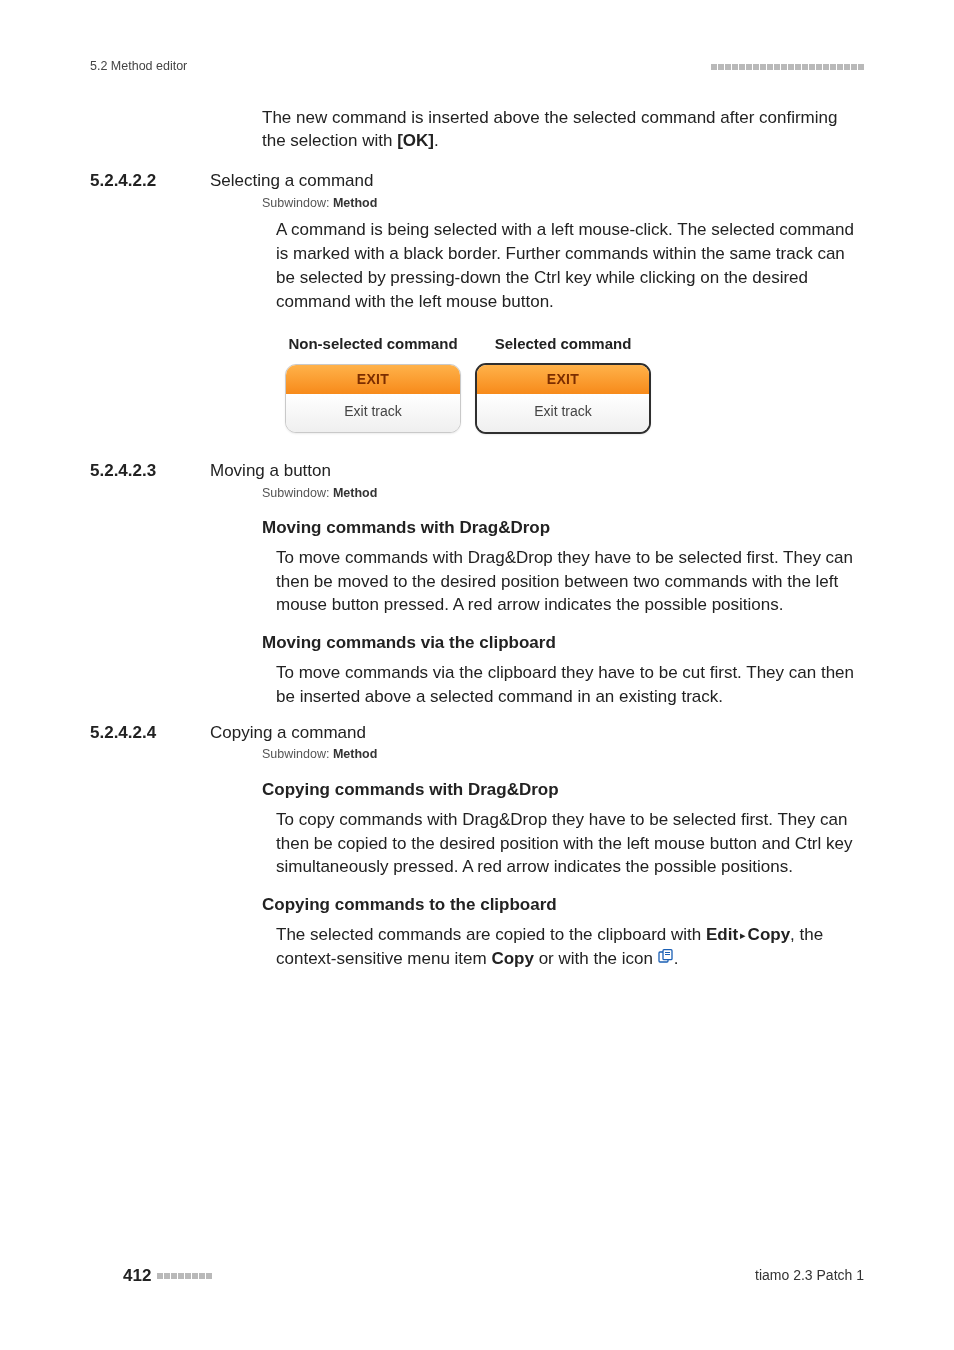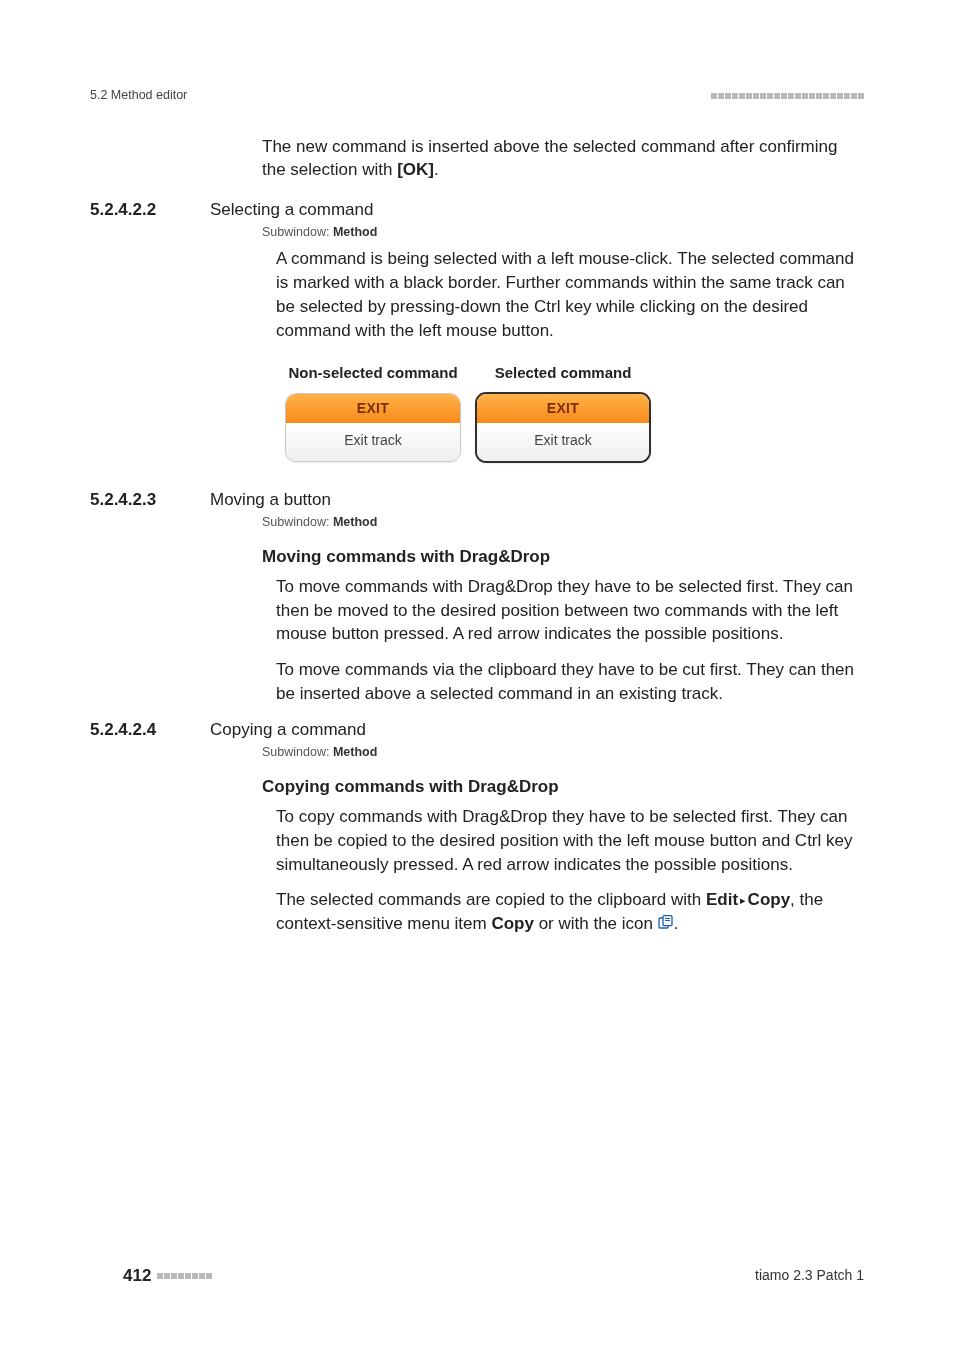--- a/index.html
+++ b/index.html
@@ -8,21 +8,21 @@
     font-family: "Segoe UI", "Helvetica Neue", Arial, sans-serif;
     font-size: 17px;
     line-height: 1.4;
     color: #222;
     width: 954px;
     height: 1350px;
     position: relative;
     background: #fff;
   }
   .page {
-    padding: 87px 90px 0 90px;
+    padding: 58px 90px 0 90px;
   }
   .header-row {
     display: flex;
     justify-content: space-between;
     align-items: center;
     margin-bottom: 30px;
   }
   .header-left {
     font-size: 12.5px;
     color: #444;
@@ -201,35 +201,37 @@
     <div class="sec-num">5.2.4.2.3</div>
     <div class="sec-title">Moving a button</div>
   </div>
   <div class="subwindow">
     <span>Subwindow: </span><b>Method</b>
   </div>
   <div class="h4">Moving commands with Drag&amp;Drop</div>
   <div class="body-block">
       <p>To move commands with Drag&amp;Drop they have to be selected first. They can then be moved to the desired position between two commands with the left mouse button pressed. A red arrow indicates the possible posi­tions.</p>
     </div>
+  <div class="h4">Moving commands via the clipboard</div>
   <div class="body-block">
       <p>To move commands via the clipboard they have to be cut first. They can then be inserted above a selected command in an existing track.</p>
     </div>
 
   <div class="section-row" style="margin-top:8px">
     <div class="sec-num">5.2.4.2.4</div>
     <div class="sec-title">Copying a command</div>
   </div>
   <div class="subwindow">
     <span>Subwindow: </span><b>Method</b>
   </div>
   <div class="h4">Copying commands with Drag&amp;Drop</div>
   <div class="body-block">
       <p>To copy commands with Drag&amp;Drop they have to be selected first. They can then be copied to the desired position with the left mouse button and Ctrl key simultaneously pressed. A red arrow indicates the possible posi­tions.</p>
     </div>
+  <div class="h4">Copying commands to the clipboard</div>
   <div class="body-block">
     <p>
       <span>The selected commands are copied to the clipboard with </span><b>Edit</b><span class="tri">▸</span><b>Copy</b><span>, the context-sensitive menu item </span><b>Copy</b><span> or with the icon </span><span class="inline-icon"><svg width="16" height="14" viewBox="0 0 16 14">
             <rect x="1" y="3" width="9" height="10" rx="1" fill="#fff" stroke="#1a5fb4" stroke-width="1.3"></rect>
             <rect x="5" y="0.7" width="9" height="10" rx="1" fill="#fff" stroke="#1a5fb4" stroke-width="1.3"></rect>
             <line x1="7" y1="3.5" x2="12" y2="3.5" stroke="#1a5fb4" stroke-width="1"></line>
             <line x1="7" y1="5.5" x2="12" y2="5.5" stroke="#1a5fb4" stroke-width="1"></line>
           </svg></span><span>.</span>
     </p>
   </div>

